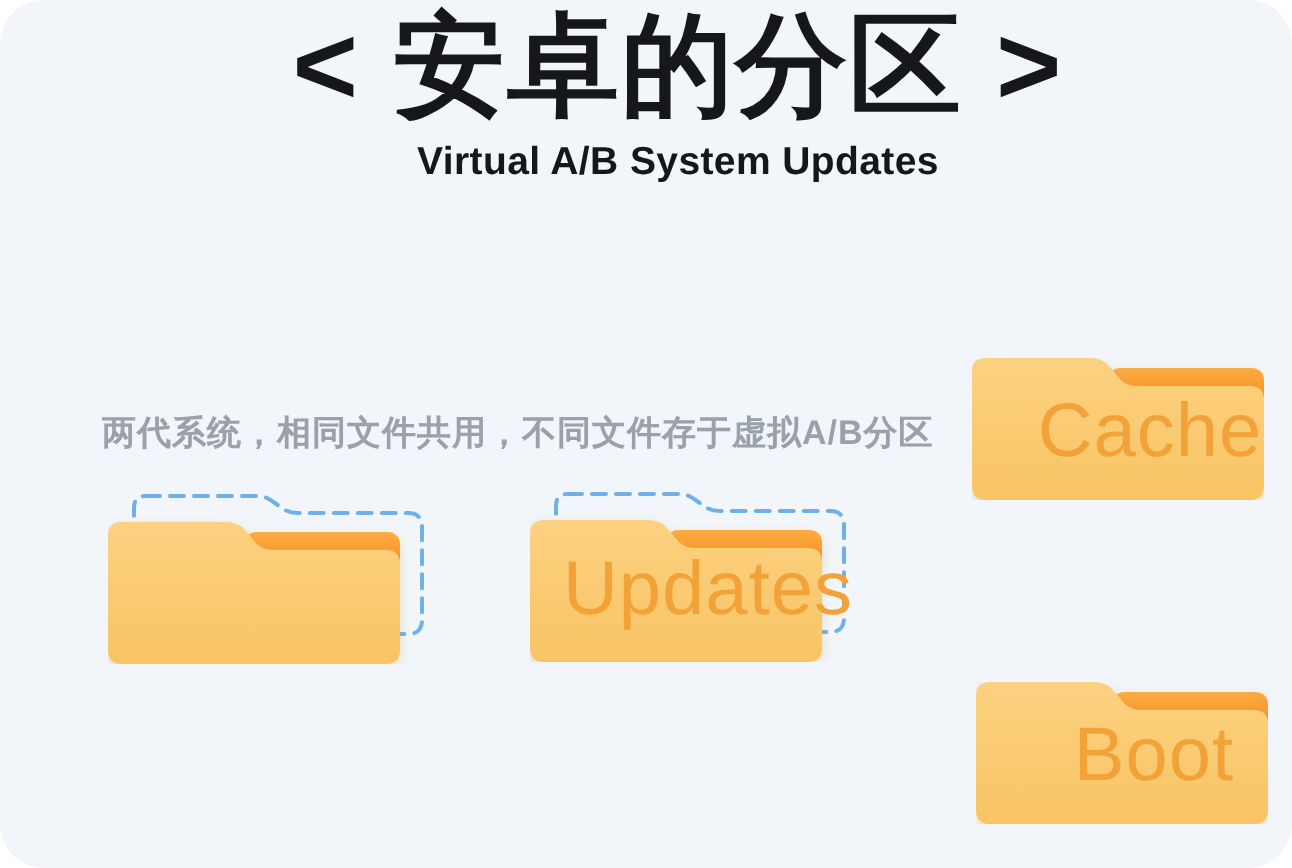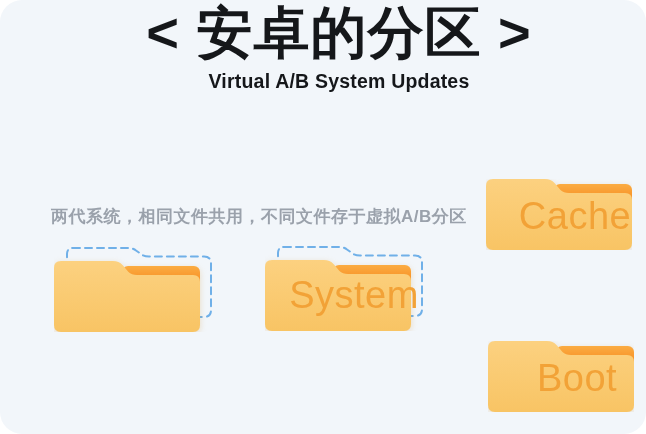--- a/index.html
+++ b/index.html
@@ -98,21 +98,21 @@
   <div class="folder with-ghost folder-system">
     <svg width="158" height="85" viewBox="0 0 158 85">
       <g transform="translate(12,0)">
         <path class="ghost-path" d="M 7 1 H 62 Q 67 1 70 3.5 L 75 7 Q 78 9.5 83 9.5 H 138 Q 145 9.5 145 16.5 V 63 Q 145 70 138 70 H 7 Q 1 70 1 64 V 7 Q 1 1 7 1 Z"></path>
       </g>
       <g transform="translate(0,14)" class="solid-folder">
         <rect x="68" y="5" width="78" height="20" rx="6" fill="url(#gStrip)"></rect>
         <path d="M 7 0 H 59 Q 65 0 68.5 4 L 74.5 11 Q 77.5 14 83 14 H 139 Q 146 14 146 21 V 64 Q 146 71 139 71 H 7 Q 0 71 0 64 V 7 Q 0 0 7 0 Z" fill="url(#gBody)"></path>
       </g>
     </svg>
-    <div class="folder-label">System</div>
+    <div class="folder-label">Updates</div>
   </div>
 
   <div class="folder plain folder-cache">
     <svg width="146" height="71" viewBox="0 0 146 71">
       <g class="solid-folder">
         <rect x="68" y="5" width="78" height="20" rx="6" fill="url(#gStrip)"></rect>
         <path d="M 7 0 H 59 Q 65 0 68.5 4 L 74.5 11 Q 77.5 14 83 14 H 139 Q 146 14 146 21 V 64 Q 146 71 139 71 H 7 Q 0 71 0 64 V 7 Q 0 0 7 0 Z" fill="url(#gBody)"></path>
       </g>
     </svg>
     <div class="folder-label">Cache</div>

